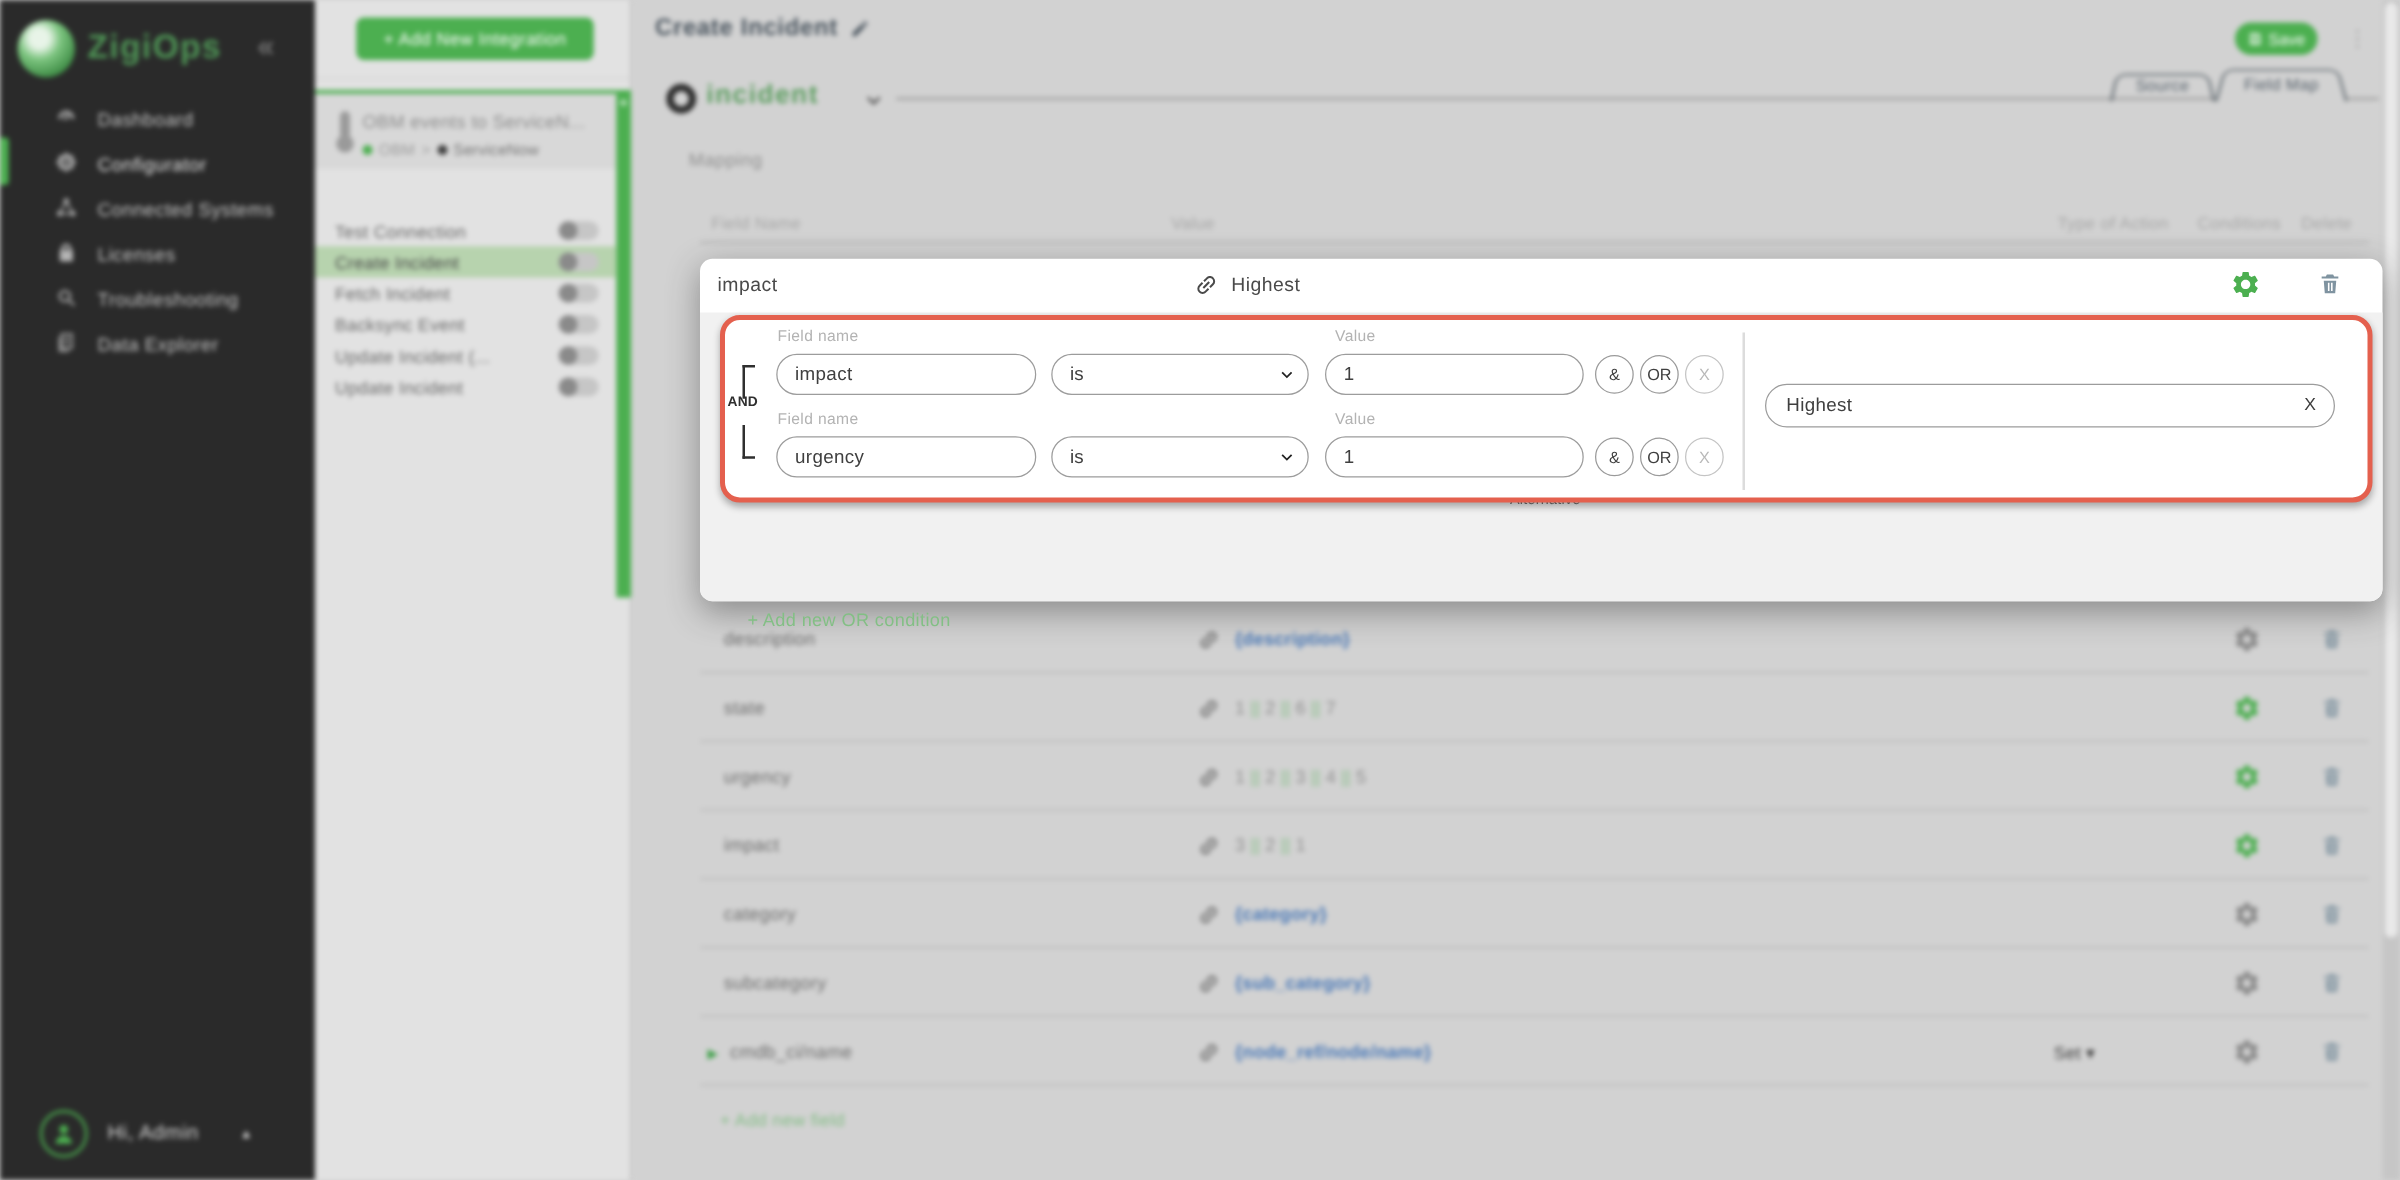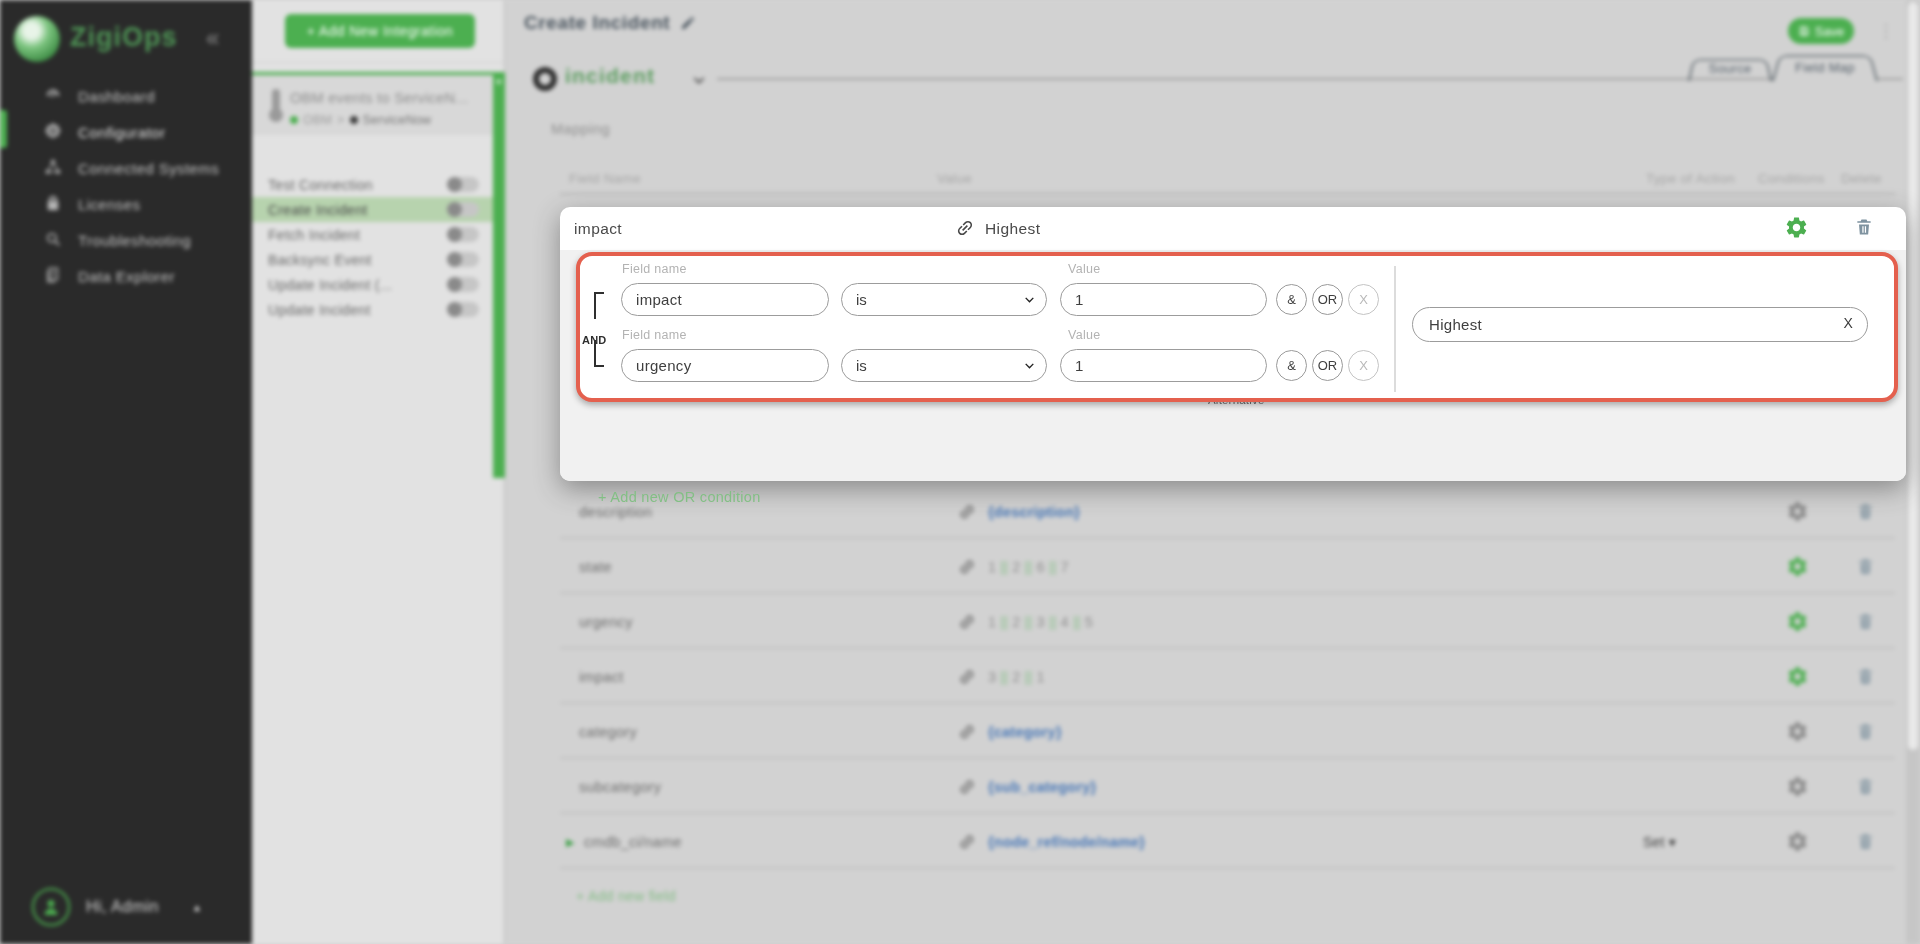--- a/index.html
+++ b/index.html
@@ -102,21 +102,21 @@
   .modal-value { position:absolute; left:425px; top:13px; font-size:15.5px; color:#4a4a4a; letter-spacing:.4px; }
   .modal-gear { position:absolute; left:1224px; top:8px; width:25px; height:25px; cursor:pointer; }
   .modal-trash { position:absolute; left:1294px; top:10px; width:20px; height:20px; fill:#7f93a0; cursor:pointer; }
   .modal-body { position:absolute; left:0; top:43px; width:1346px; height:231px; background:#f1f1f1; border-radius:0 0 10px 10px; }
   .alt-label { position:absolute; left:648px; top:144px; font-size:11.5px; color:#6f6f6f; z-index:1; }
   .cond-panel { position:absolute; left:16px; top:2px; width:1322px; height:150px; background:#fff;
     border:4px solid #e4604e; border-radius:16px; box-shadow:0 3px 6px rgba(0,0,0,.3); z-index:2; }
   .cond-divider { position:absolute; left:814px; top:10px; width:2px; height:126px; background:#dcdcdc; }
   .bracket-top { position:absolute; left:14px; top:36px; width:10px; height:27px; border-left:2px solid #2f2f2f; border-top:2px solid #2f2f2f; }
   .bracket-bottom { position:absolute; left:14px; top:84px; width:10px; height:27px; border-left:2px solid #2f2f2f; border-bottom:2px solid #2f2f2f; }
-  .join-label { position:absolute; left:2px; top:78px; font-size:11px; font-weight:700; color:#2f2f2f; }
+  .join-label { position:absolute; left:2px; top:60px; font-size:11px; font-weight:700; color:#2f2f2f; }
   .cond-row { position:absolute; left:0; width:100%; height:58px; }
   .cond-row.r0 { top:6px; } .cond-row.r1 { top:72px; }
   .cond-label { position:absolute; top:0; font-size:12.5px; color:#b3b3b3; letter-spacing:.3px; }
   .cl-field { left:42px; } .cl-value { left:488px; }
   .pill { position:absolute; top:21px; height:33px; border:1.5px solid #9c9c9c; border-radius:17px; background:#fff;
     font-size:15px; color:#3f3f3f; padding:0 14px; font-family:inherit; letter-spacing:.3px; outline:none; }
   .in-field { left:41px; width:208px; }
   .sel-wrap { position:absolute; left:261px; top:21px; width:206px; height:33px; }
   .sel-wrap select { width:100%; height:100%; border:1.5px solid #9c9c9c; border-radius:17px; background:#fff;
     font-size:15px; color:#3f3f3f; padding:0 30px 0 14px; appearance:none; -webkit-appearance:none; font-family:inherit; cursor:pointer; outline:none; }

